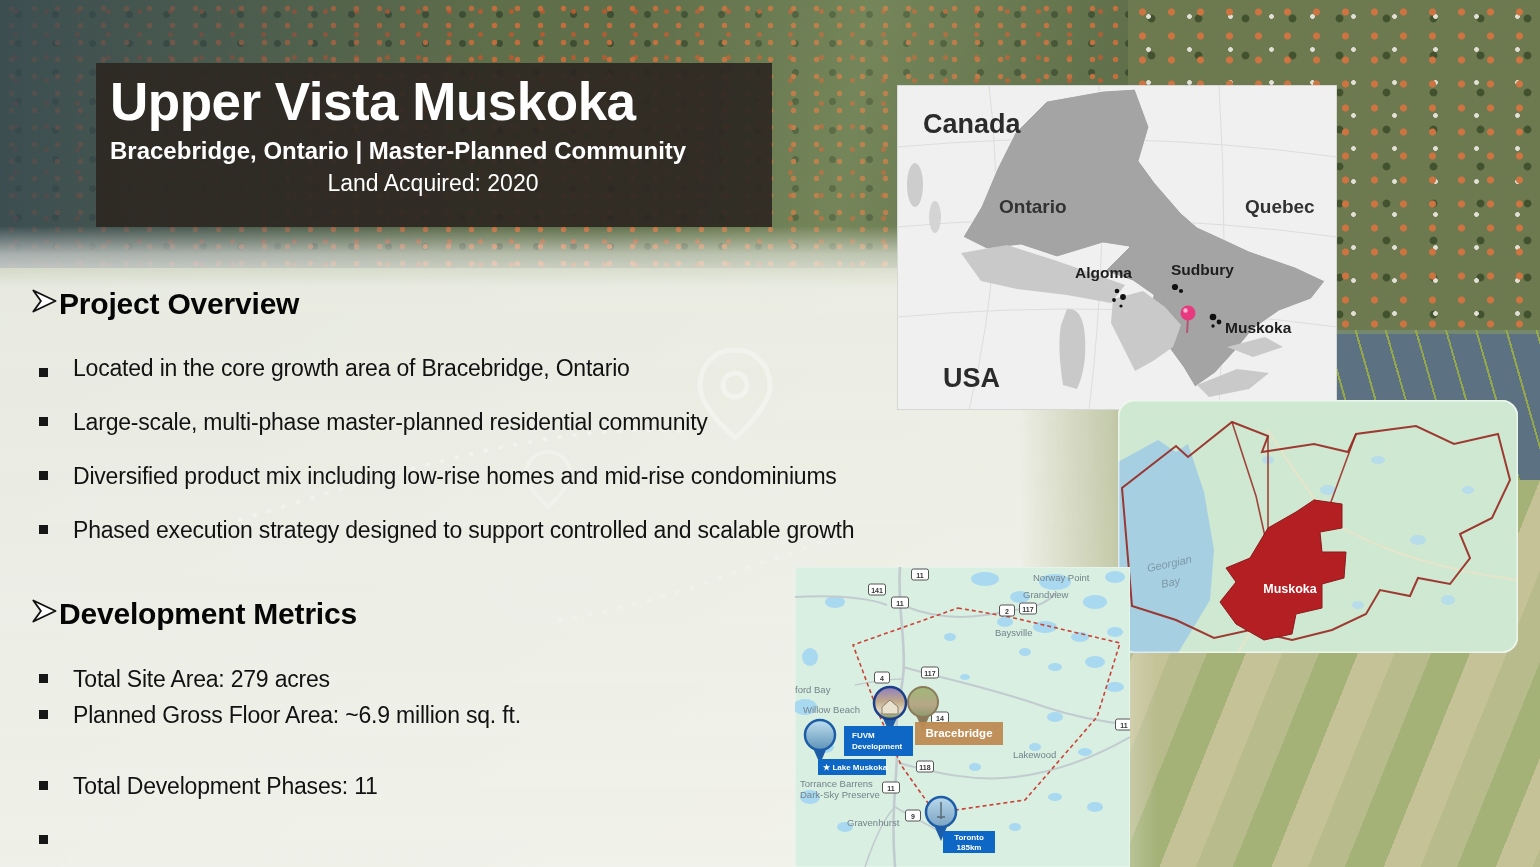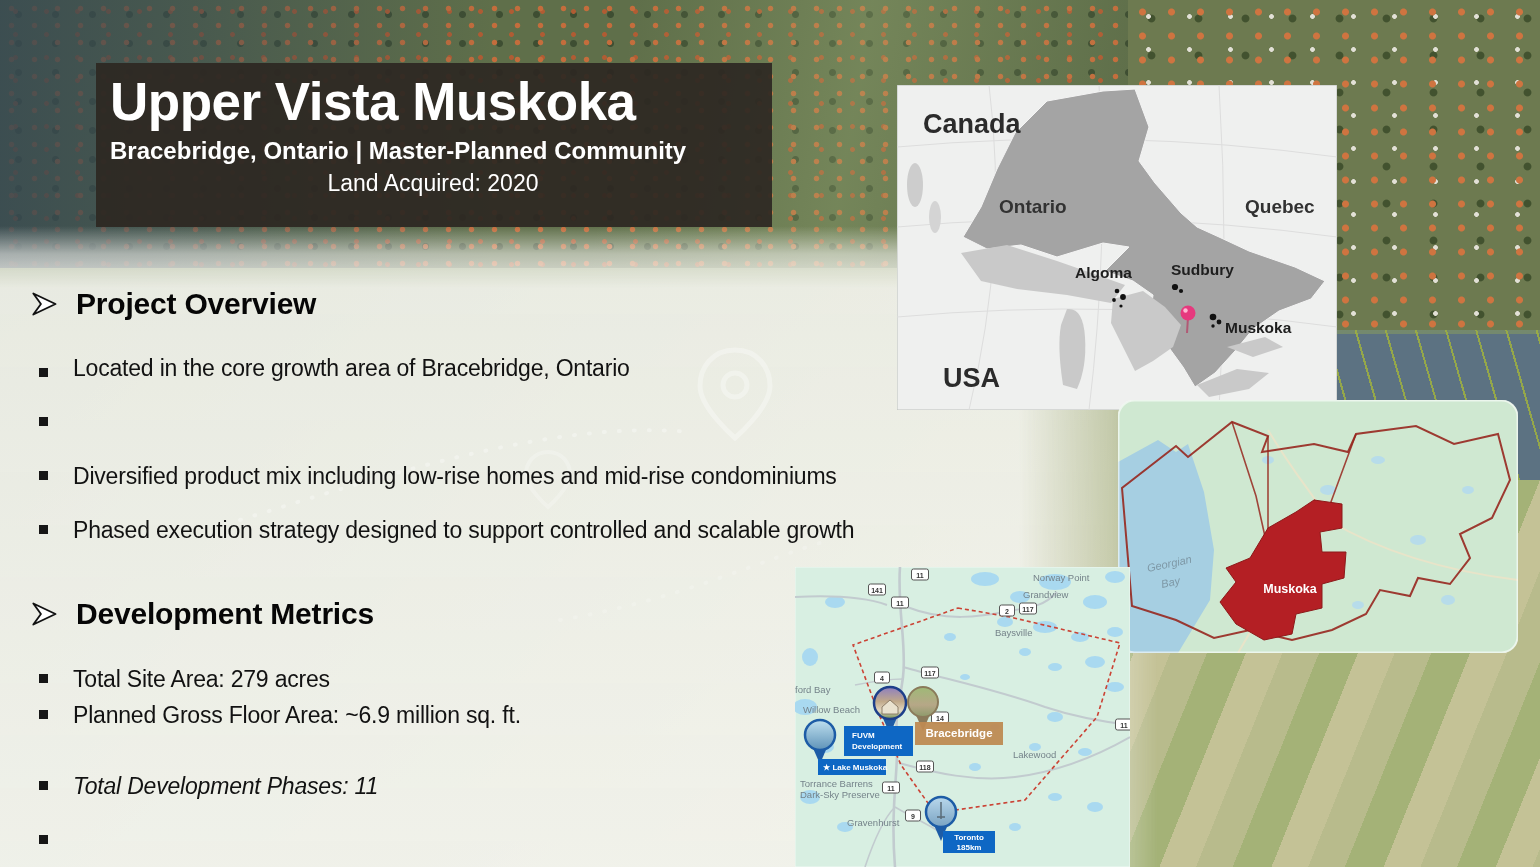--- a/index.html
+++ b/index.html
@@ -41,21 +41,21 @@
     -webkit-mask-image:linear-gradient(90deg,#000 88%, rgba(0,0,0,.45) 96%, rgba(0,0,0,0));
     mask-image:linear-gradient(90deg,#000 88%, rgba(0,0,0,.45) 96%, rgba(0,0,0,0));}
   .doodles{position:absolute;inset:0;pointer-events:none;}
   
   .titlebox{position:absolute;left:96px;top:63px;width:676px;height:164px;
     background:rgba(45,40,34,.93);color:#fff;padding:10px 16px 0 14px;}
   .title{font-size:53px;font-weight:700;letter-spacing:-.5px;line-height:1.08;}
   .subtitle{font-size:24px;font-weight:700;margin-top:7px;}
   .acquired{font-size:23px;font-weight:400;margin-top:5px;text-align:center;}
   
-  .shead{position:absolute;left:31px;display:flex;align-items:center;gap:17px;}
+  .shead{position:absolute;left:31px;display:flex;align-items:flex-start;}
   .shead .htxt{font-size:30px;font-weight:700;color:#060606;letter-spacing:-.2px;}
   .brow{position:absolute;left:39px;width:1075px;display:flex;gap:25px;align-items:flex-start;}
   .sq{width:9px;height:9px;background:#161616;margin-top:8px;flex:none;}
   .btxt{font-size:23px;color:#121212;letter-spacing:-.2px;line-height:1.2;}
   
   .map{position:absolute;}
   .map text{font-family:"Liberation Sans",sans-serif;}
   .big{font-size:27px;font-weight:700;fill:#2b2b2b;}
   .med{font-size:19px;font-weight:700;fill:#323232;}
   .sm{font-size:15.5px;font-weight:700;fill:#1e1e1e;}
@@ -102,20 +102,21 @@
     </svg>
     <span class="htxt">Project Overview</span>
   </div>
 
   <div class="brow" style="top:355px;align-items:center;">
     <span class="sq"></span>
     <span class="btxt">Located in the core growth area of Bracebridge, Ontario</span>
   </div>
   <div class="brow" style="top:409px;">
     <span class="sq"></span>
+    <span class="btxt">Large-scale, multi-phase master-planned residential community</span>
   </div>
   <div class="brow" style="top:463px;">
     <span class="sq"></span>
     <span class="btxt">Diversified product mix including low-rise homes and mid-rise condominiums</span>
   </div>
   <div class="brow" style="top:517px;">
     <span class="sq"></span>
     <span class="btxt">Phased execution strategy designed to support controlled and scalable growth</span>
   </div>
 
@@ -127,21 +128,21 @@
   </div>
 
   <div class="brow" style="top:666px;">
     <span class="sq"></span>
     <span class="btxt">Total Site Area: 279 acres</span>
   </div>
   <div class="brow" style="top:702px;">
     <span class="sq"></span>
     <span class="btxt">Planned Gross Floor Area: ~6.9 million sq. ft.</span>
   </div>
-  <div class="brow" style="top:773px;font-style:italic;">
+  <div class="brow" style="top:773px;">
     <span class="sq"></span>
     <span class="btxt">Total Development Phases: 11</span>
   </div>
   <div class="brow" style="top:827px;">
     <span class="sq"></span>
   </div>
 
   <svg class="map" style="left:897px;top:85px;" width="440" height="325" viewBox="0 0 440 325">
     <rect width="440" height="325" fill="#eff0ef" stroke="#bcc0bc"></rect>
     <path d="M0 62 Q220 42 440 72 M0 142 Q220 122 440 152 M0 232 Q220 212 440 242 M92 0 Q112 160 72 325 M202 0 Q212 160 192 325 M322 0 Q332 160 322 325" stroke="#dddddd" stroke-width="1" fill="none"></path>

